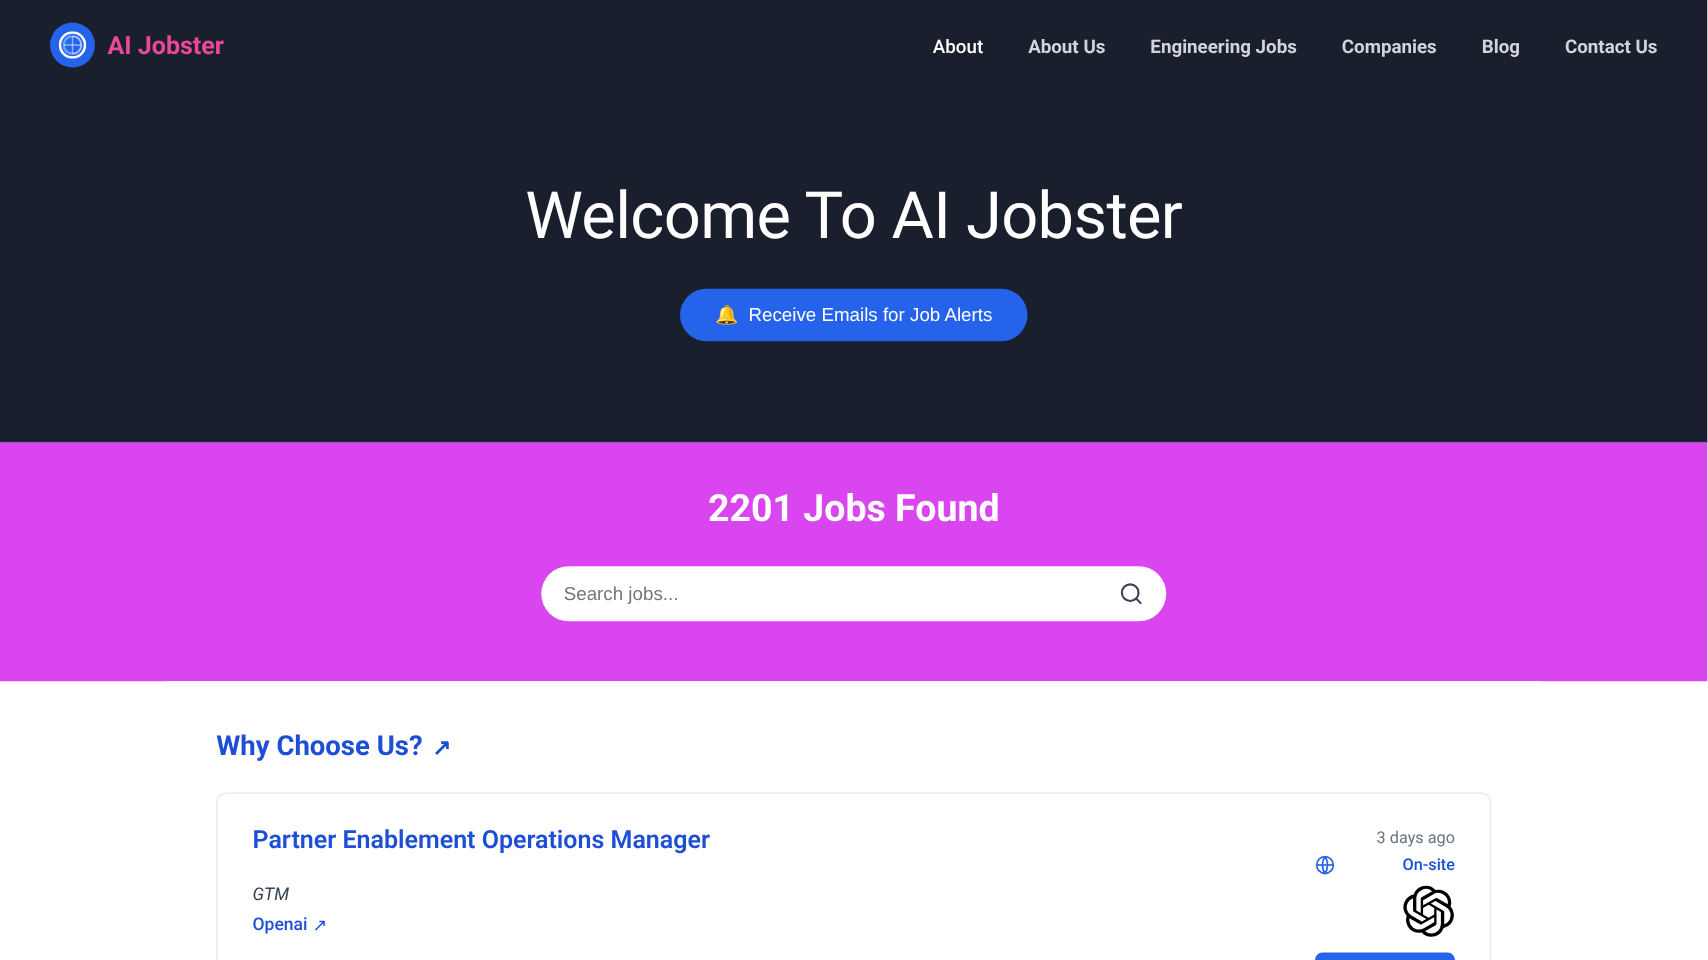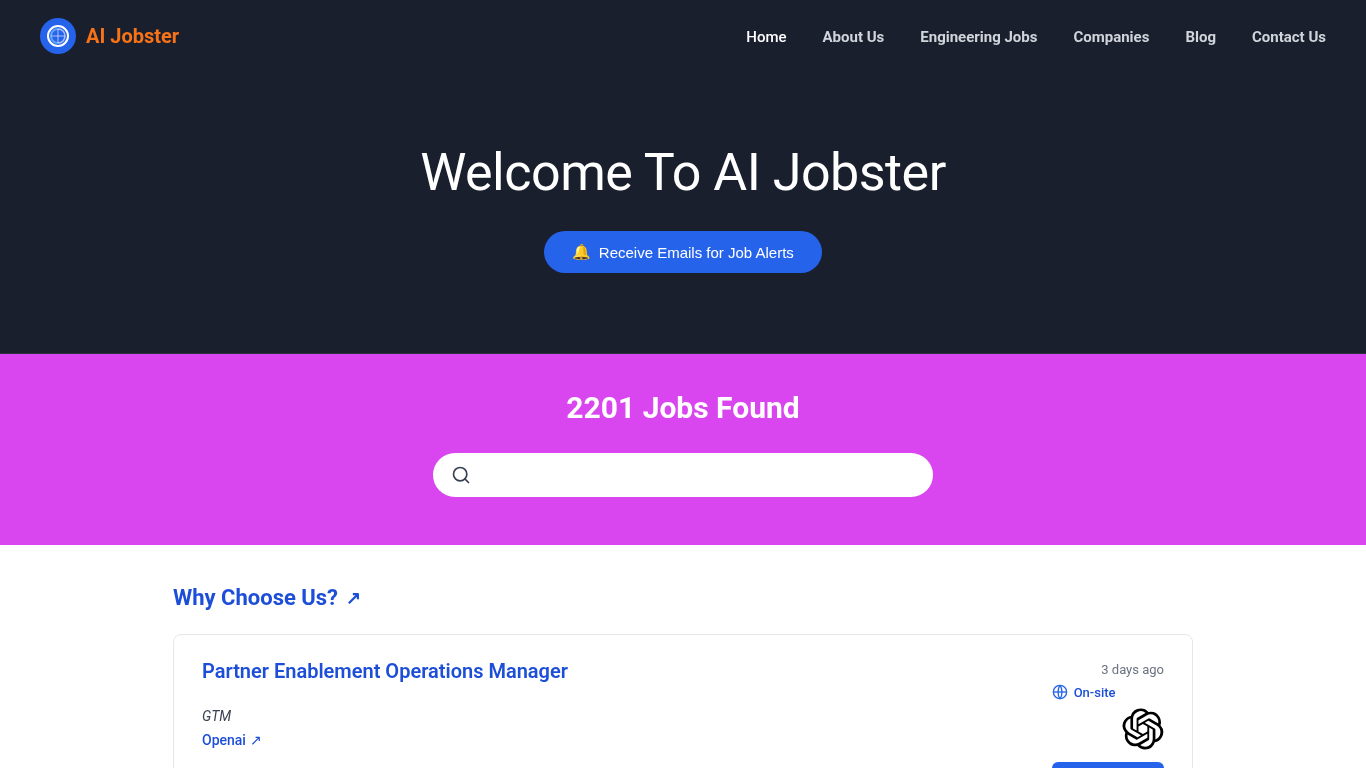--- a/index.html
+++ b/index.html
@@ -11,21 +11,21 @@
       display: flex;
       align-items: center;
       justify-content: space-between;
       padding: 0 40px;
       height: 72px;
     }
     .nav-logo {
       display: flex;
       align-items: center;
       gap: 10px;
-      color: #f97316;
+      color: #ec4899;
       font-size: 20px;
       font-weight: 700;
       text-decoration: none;
     }
     .logo-icon {
       width: 36px;
       height: 36px;
       border-radius: 50%;
       background: #2563eb;
       display: flex;
@@ -180,21 +180,21 @@
       grid-column: 2;
       grid-row: 1;
     }
     .job-time {
       color: #6b7280;
       font-size: 13px;
     }
     .job-onsite-wrap {
       display: flex;
       align-items: center;
-      justify-content: flex-start;
+      justify-content: space-between;
       gap: 6px;
       margin-top: 6px;
     }
     .job-onsite {
       color: #1d4ed8;
       font-size: 13px;
       font-weight: 500;
     }
     .company-logo {
       grid-column: 2;
@@ -249,40 +249,41 @@
         <circle cx="11" cy="11" r="10" stroke="#fff" stroke-width="2" fill="none"></circle>
         <path d="M11 4 C7 4 4 7 4 11 C4 15 7 18 11 18" stroke="#60a5fa" stroke-width="2" fill="none"></path>
         <path d="M11 4 C15 4 18 7 18 11 C18 15 15 18 11 18" stroke="#fff" stroke-width="1.5" fill="none" opacity="0.6"></path>
         <line x1="4" y1="11" x2="18" y2="11" stroke="#fff" stroke-width="1.2" opacity="0.5"></line>
         <line x1="11" y1="4" x2="11" y2="18" stroke="#fff" stroke-width="1.2" opacity="0.5"></line>
       </svg>
     </div>
     <span>AI Jobster</span>
   </a>
   <ul class="nav-links">
-    <li><a href="#" class="active">Home</a></li>
+    <li><a href="#" class="active">About</a></li>
     <li><a href="#">About Us</a></li>
     <li><a href="#">Engineering Jobs</a></li>
     <li><a href="#">Companies</a></li>
     <li><a href="#">Blog</a></li>
     <li><a href="#">Contact Us</a></li>
   </ul>
 </nav>
 
 <section class="hero">
   <h1>Welcome To AI Jobster</h1>
   <button class="hero-btn">
     <span>🔔</span>
     <span>Receive Emails for Job Alerts</span>
   </button>
 </section>
 
 <section class="search-section">
   <div class="jobs-found">2201 Jobs Found</div>
   <div class="search-bar-wrap">
+    <input type="text" placeholder="Search jobs..." style="">
     <button class="search-icon-btn">
       <svg width="20" height="20" viewBox="0 0 24 24" fill="none" stroke="currentColor" stroke-width="2" stroke-linecap="round" stroke-linejoin="round">
         <circle cx="11" cy="11" r="8"></circle>
         <line x1="21" y1="21" x2="16.65" y2="16.65"></line>
       </svg>
     </button>
   </div>
 </section>
 
 <div class="main-content">

